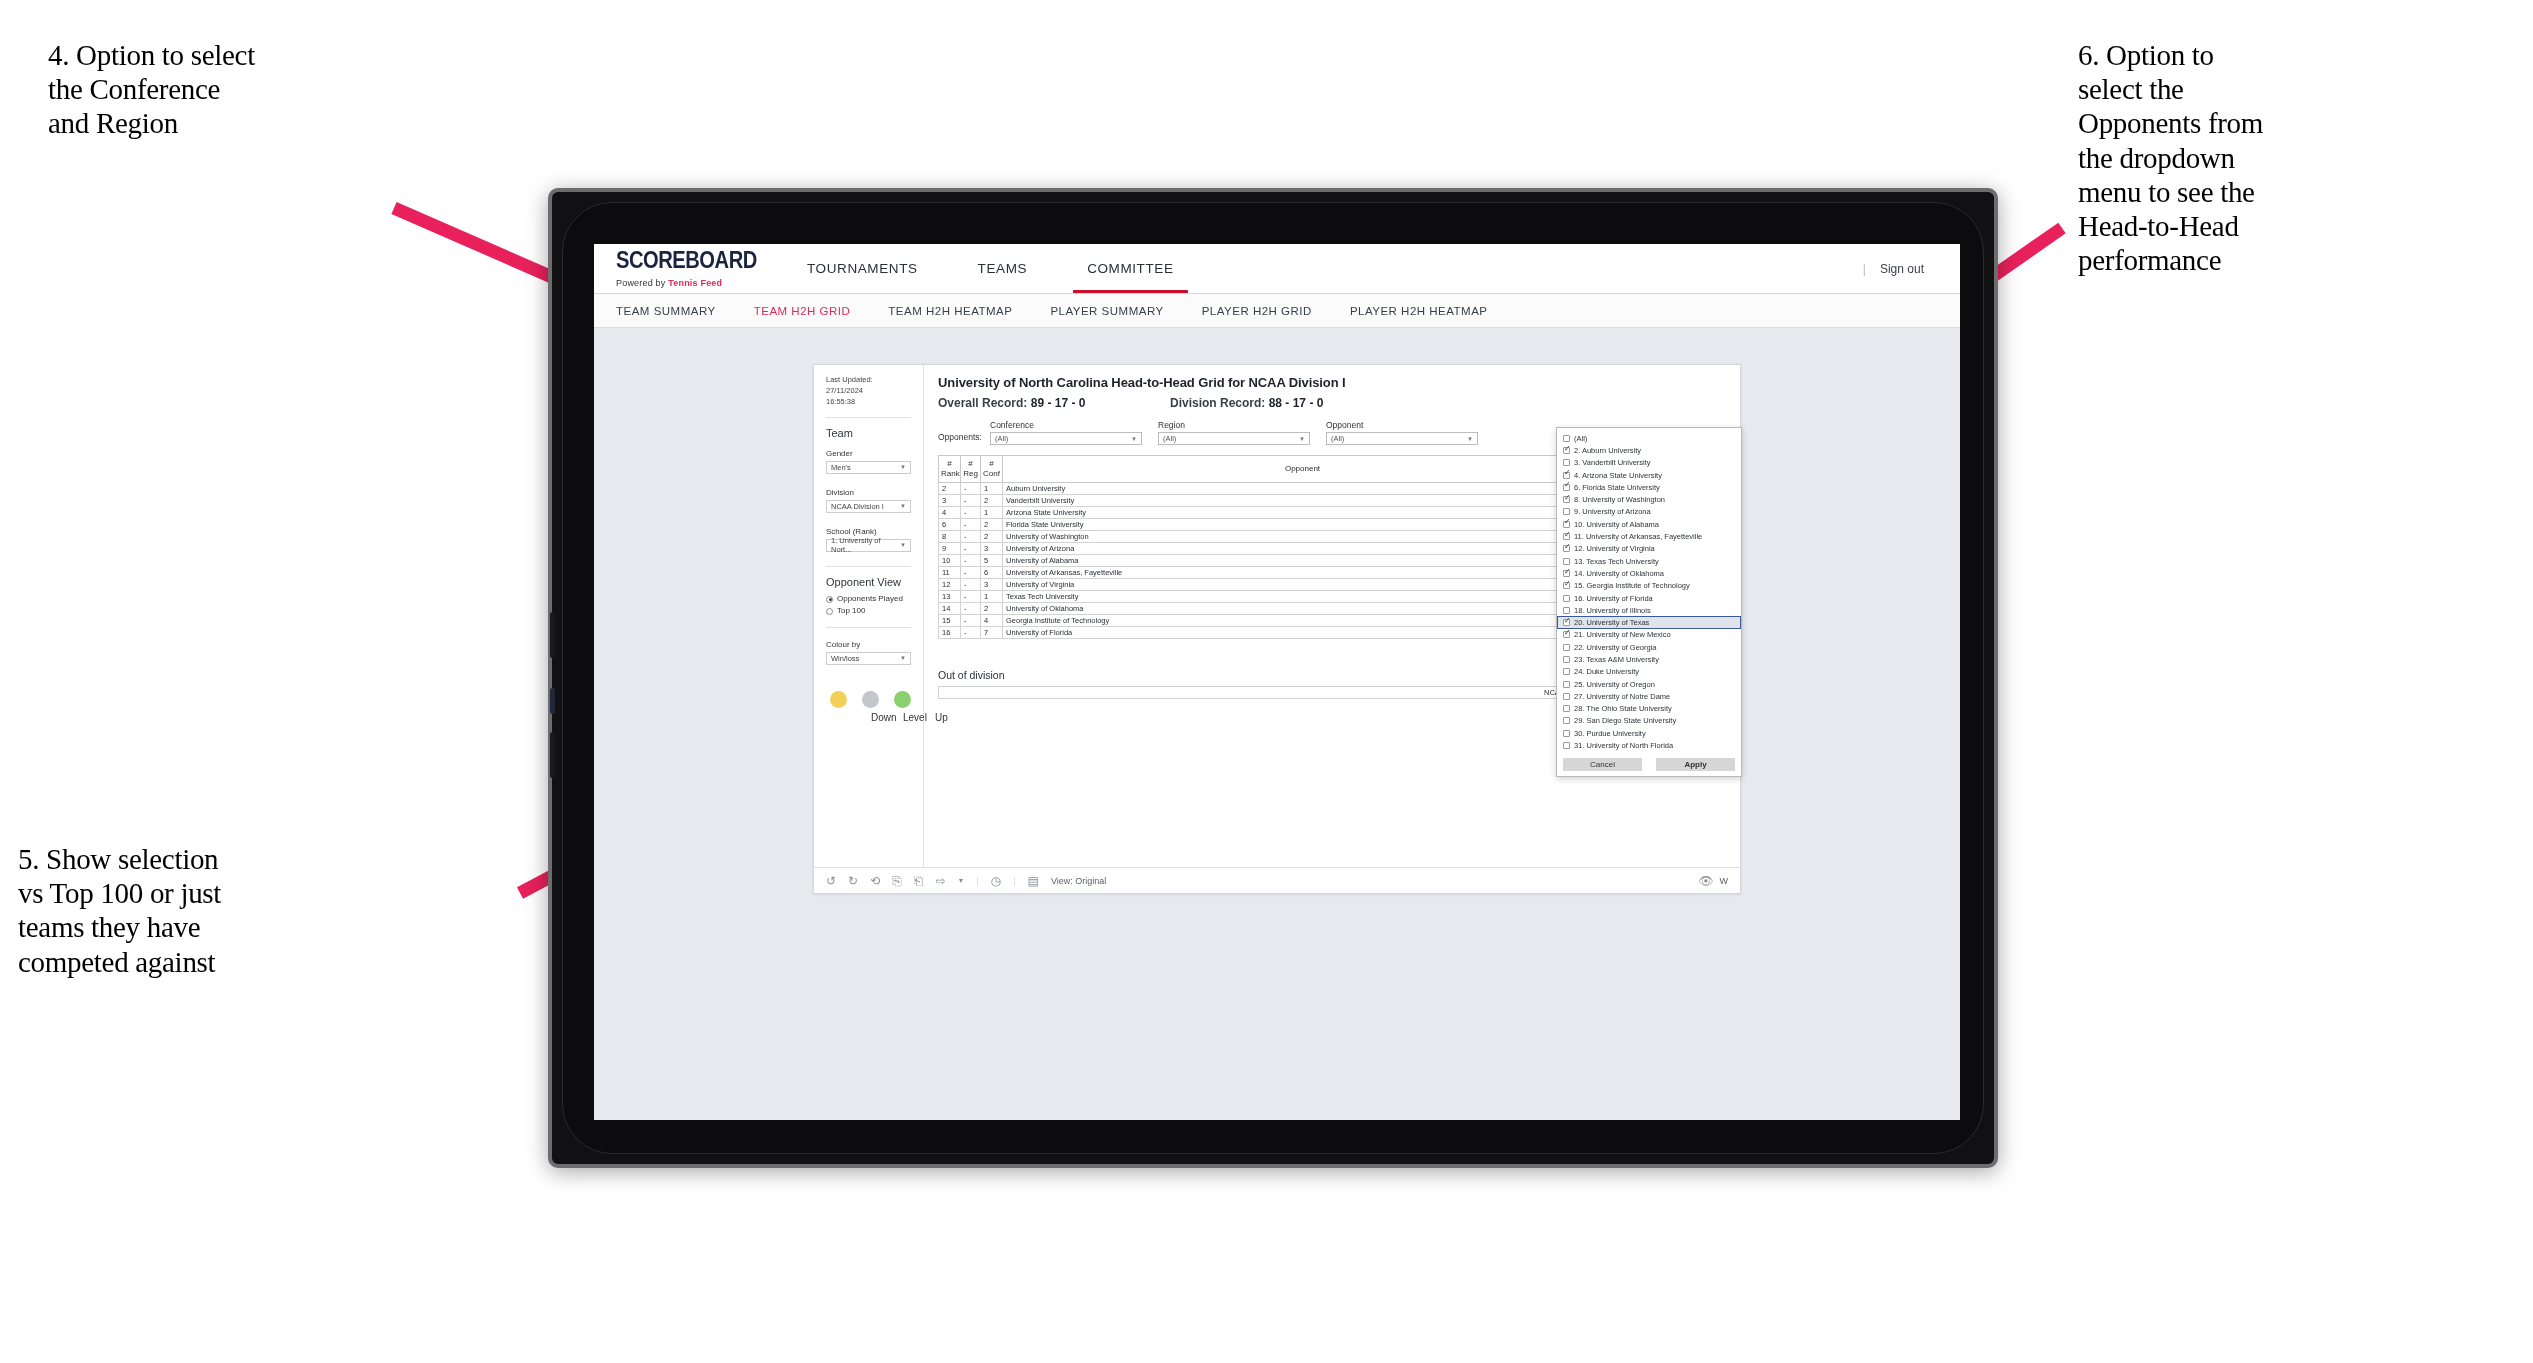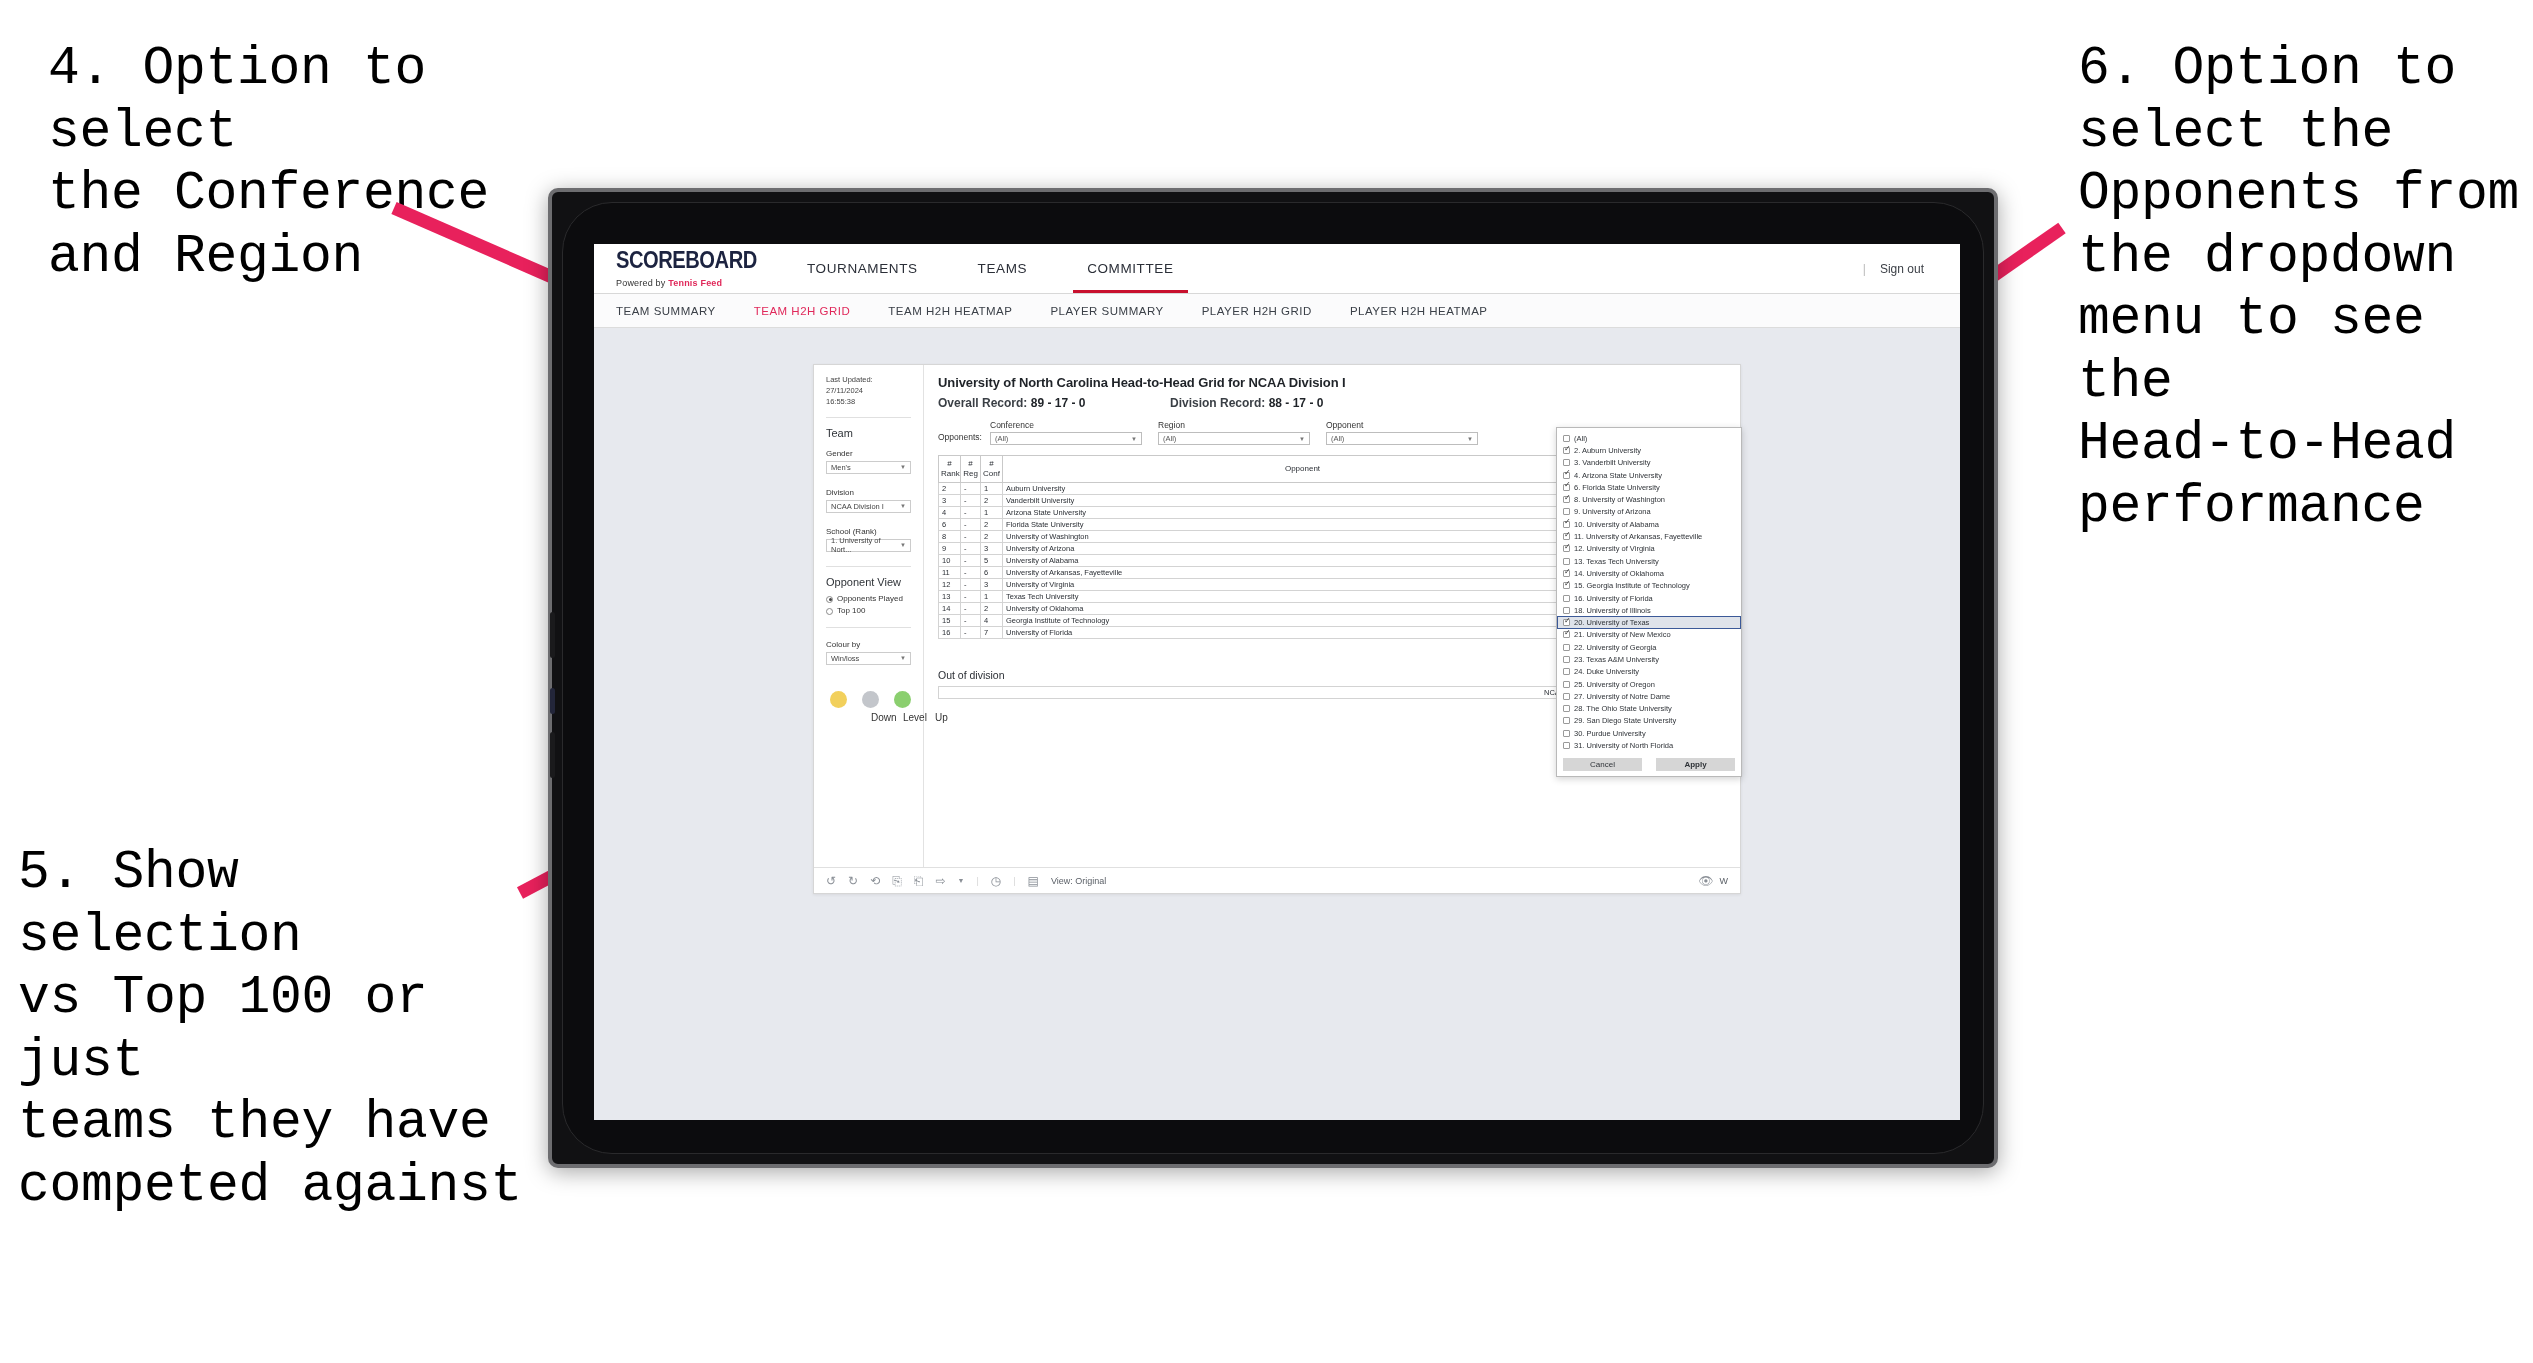--- a/index.html
+++ b/index.html
@@ -8,22 +8,22 @@
     background: #ffffff;
     font-family: "Liberation Sans", sans-serif;
     overflow: hidden;
   }
   .page { position: relative; width: 2533px; height: 1363px; background:#fff; }
 
   
   .anno {
     position: absolute;
     color: #000;
-    font-family: Liberation Mono, monospace;
-    font-size: 53px;
+    font-family: Liberation Serif, serif;
+    font-size: 29px;
     line-height: 1.18;
     font-weight: 400;
     letter-spacing: -0.3px;
     white-space: pre-line;
   }
   #anno-4 { left: 48px;  top: 38px;  width: 560px; }
   #anno-5 { left: 18px;  top: 842px; width: 520px; }
   #anno-6 { left: 2078px; top: 38px; width: 460px; }
 
   .arrow-svg { position:absolute; left:0; top:0; width:2533px; height:1363px; pointer-events:none; }

